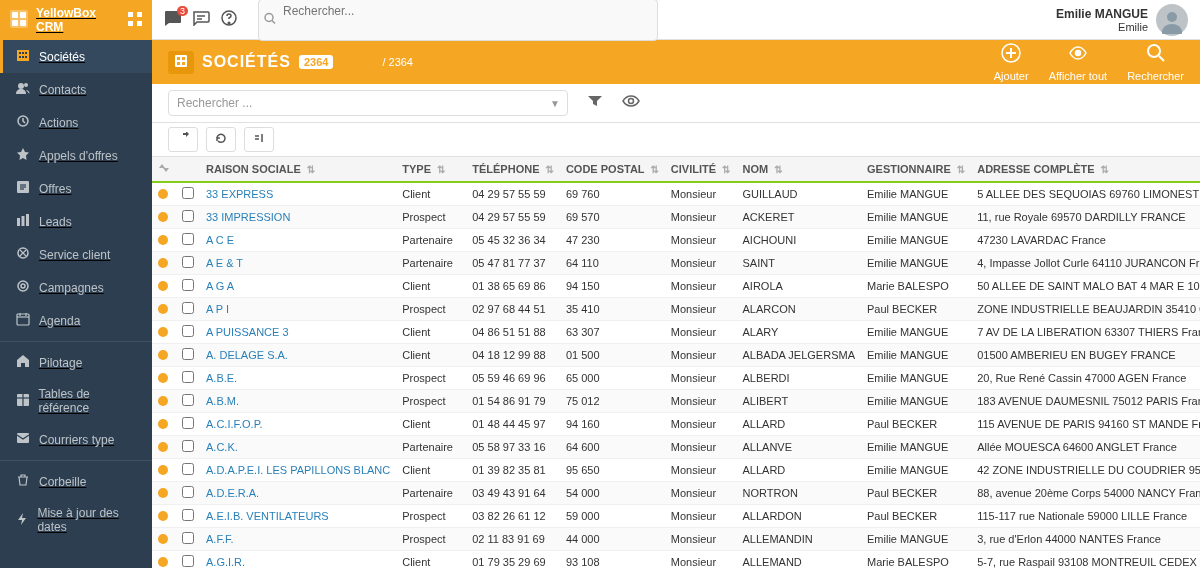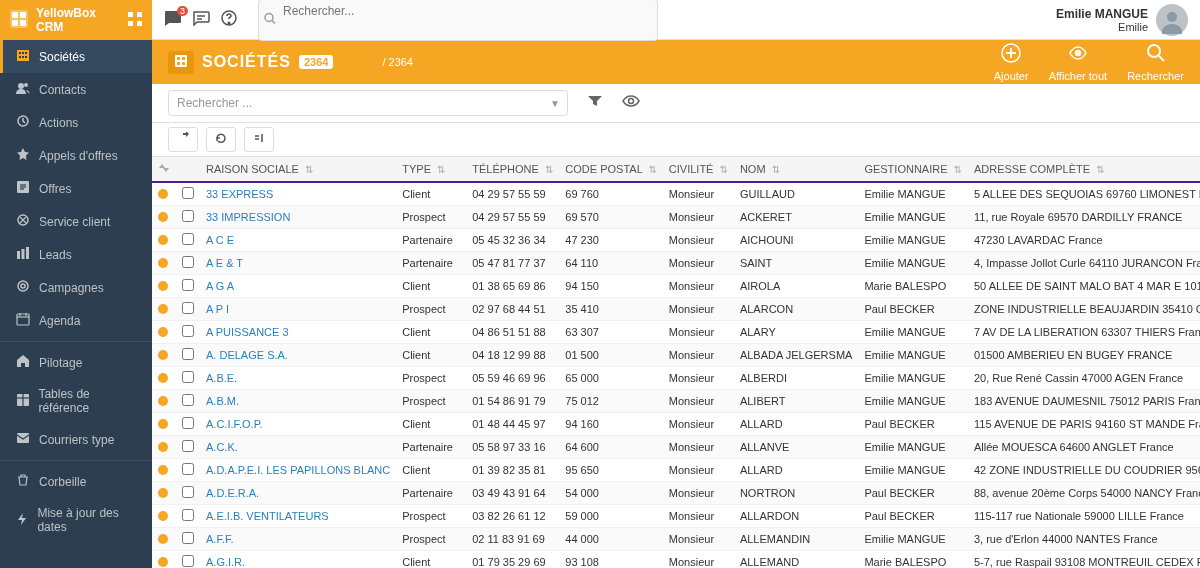--- a/index.html
+++ b/index.html
@@ -6,20 +6,21 @@
     body { font-family: Arial, sans-serif; font-size: 12px; background: #f0f0f0; display: flex; height: 568px; overflow: hidden; }
 
     
     .sidebar {
       width: 152px;
       background: #2c3e50;
       display: flex;
       flex-direction: column;
       height: 100%;
       flex-shrink: 0;
+      text-decoration: underline;
     }
     .sidebar-logo {
       background: #f5a623;
       padding: 8px 10px;
       display: flex;
       align-items: center;
       gap: 8px;
       height: 40px;
     }
     .sidebar-logo-text {
@@ -274,24 +275,24 @@
       overflow-y: auto;
       background: white;
     }
     table {
       width: 100%;
       border-collapse: collapse;
       font-size: 11px;
     }
     thead th {
       background: #f5f5f5;
-      border-bottom: 2px solid #4c1d95;
+      border-bottom: 2px solid #84cc16;
       padding: 6px 6px;
       text-align: left;
-      font-weight: normal;
+      font-weight: bold;
       color: #555;
       white-space: nowrap;
       position: sticky;
       top: 0;
       z-index: 1;
     }
     thead th .sort-icon {
       color: #aaa;
       margin-left: 3px;
       font-size: 10px;
@@ -402,36 +403,36 @@
             <rect x="1" y="1" width="12" height="12" rx="1"></rect>
             <line x1="4" y1="5" x2="10" y2="5" stroke="#2c3e50" stroke-width="1.2"></line>
             <line x1="4" y1="7" x2="10" y2="7" stroke="#2c3e50" stroke-width="1.2"></line>
             <line x1="4" y1="9" x2="8" y2="9" stroke="#2c3e50" stroke-width="1.2"></line>
           </svg>
       </span>
       <span class="sidebar-item-label">Offres</span>
     </div>
     <div class="sidebar-item">
       <span class="sidebar-item-icon">
-        <svg width="14" height="14" viewBox="0 0 14 14" fill="none" stroke="#bdc3c7" stroke-width="1.5">
-            <path d="M7 2c-2.8 0-5 2.2-5 5a5 5 0 0 0 5 5 5 5 0 0 0 5-5c0-2.8-2.2-5-5-5z"></path>
-            <path d="M4 10l6-6M4 4l6 6" stroke-width="1.2"></path>
-          </svg>
-      </span>
-      <span class="sidebar-item-label">Service client</span>
-    </div>
-    <div class="sidebar-item">
-      <span class="sidebar-item-icon">
         <svg width="14" height="14" viewBox="0 0 14 14" fill="#bdc3c7">
             <rect x="1" y="5" width="3" height="8"></rect>
             <rect x="5.5" y="3" width="3" height="10"></rect>
             <rect x="10" y="1" width="3" height="12"></rect>
           </svg>
       </span>
       <span class="sidebar-item-label">Leads</span>
+    </div>
+    <div class="sidebar-item">
+      <span class="sidebar-item-icon">
+        <svg width="14" height="14" viewBox="0 0 14 14" fill="none" stroke="#bdc3c7" stroke-width="1.5">
+            <path d="M7 2c-2.8 0-5 2.2-5 5a5 5 0 0 0 5 5 5 5 0 0 0 5-5c0-2.8-2.2-5-5-5z"></path>
+            <path d="M4 10l6-6M4 4l6 6" stroke-width="1.2"></path>
+          </svg>
+      </span>
+      <span class="sidebar-item-label">Service client</span>
     </div>
     <div class="sidebar-item">
       <span class="sidebar-item-icon">
         <svg width="14" height="14" viewBox="0 0 14 14" fill="none" stroke="#bdc3c7" stroke-width="1.5">
             <circle cx="7" cy="7" r="5"></circle>
             <circle cx="7" cy="7" r="2"></circle>
           </svg>
       </span>
       <span class="sidebar-item-label">Campagnes</span>
     </div>

